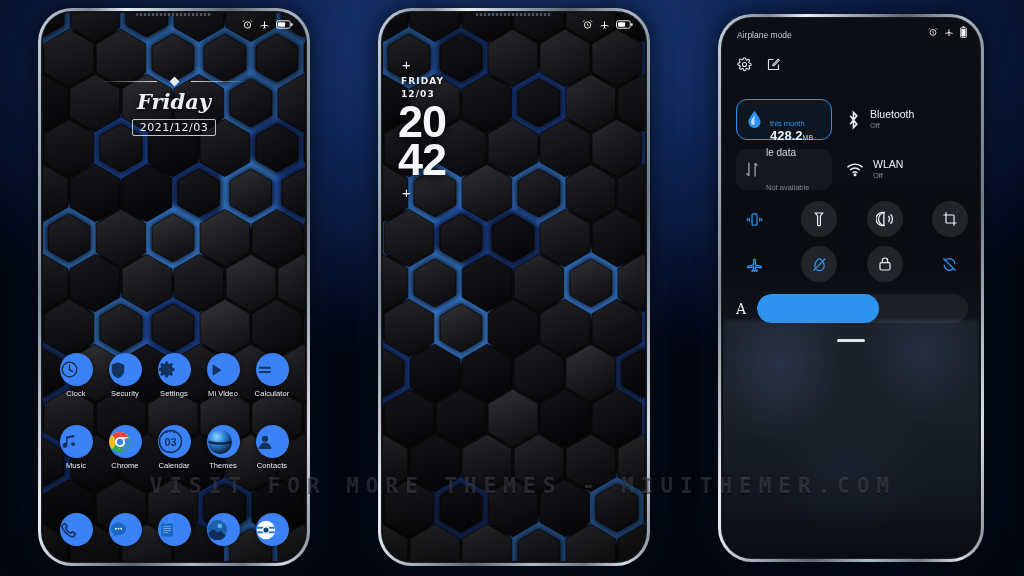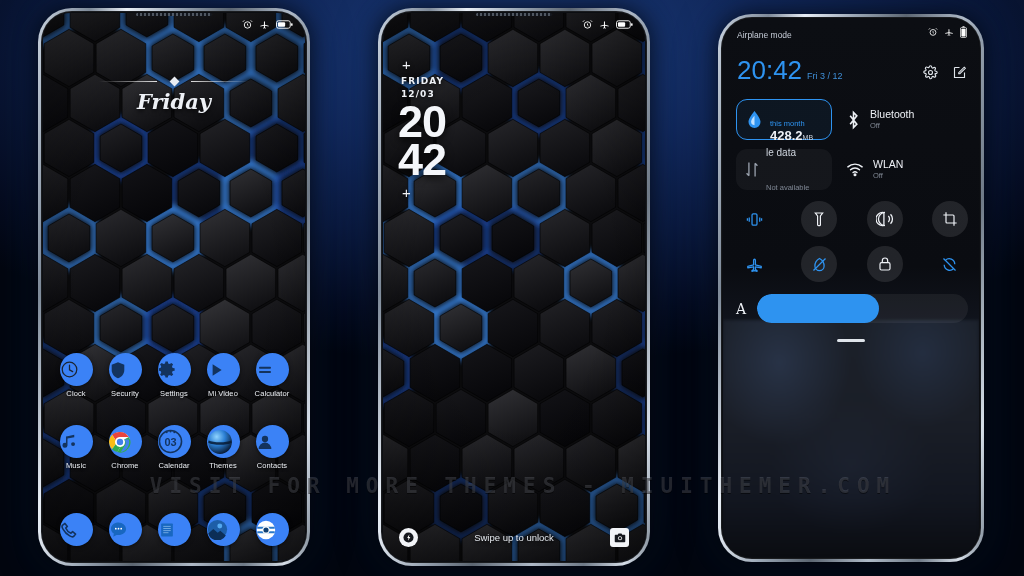--- a/index.html
+++ b/index.html
@@ -1005,20 +1005,21 @@
           <rect x="3" y="3" width="11" height="7" rx="1.6" fill="#fff"></rect>
           <rect x="23" y="4.4" width="2.4" height="4.2" rx="1.1" fill="#fff"></rect>
         </svg>
     </div>
 
     <div class="lk-clock">
       <div class="lk-rule">
           <span class="lk-diamond"></span>
         </div>
       <div class="lk-day">Friday</div>
+      <div><span class="lk-date">2021/12/03</span></div>
     </div>
 
     <div class="appgrid" style="top:340px;">
       <div class="approw" id="row1">
           <div class="app">
             <div class="ic">
               <svg viewBox="0 0 24 24" width="19" height="19" fill="none" stroke="#1c2533" stroke-width="1.6">
                 <circle cx="12" cy="12" r="9.2"></circle>
                 <path d="M12 6.5v6l4 2.2" stroke-linecap="round"></path>
               </svg>
@@ -1971,36 +1972,20 @@
 
     <div class="m-plus" style="top:44px;">+</div>
     <div class="m-day">
       <span>FRIDAY</span><br>
       <span>12/03</span>
     </div>
     <div class="m-hh">20</div>
     <div class="m-mm">42</div>
     <div class="m-plus" style="top:172px;">+</div>
 
-    <div class="m-bottom">
-      <div class="m-btn">
-        <svg width="11" height="11" viewBox="0 0 24 24" fill="#15181e">
-            <circle cx="12" cy="12" r="11"></circle>
-            <path d="M14 5l-5 8h3l-1 6 5-8h-3z" fill="#fff"></path>
-          </svg>
-      </div>
-      <div class="m-swipe">Swipe up to unlock</div>
-      <div class="m-btn sq">
-        <svg width="12" height="12" viewBox="0 0 24 24" fill="#15181e">
-            <path d="M9 3h6l1.5 2.5H21a1.5 1.5 0 011.5 1.5v12A1.5 1.5 0 0121 20.5H3A1.5 1.5 0 011.5 19V7A1.5 1.5 0 013 5.5h4.5z"></path>
-            <circle cx="12" cy="12.5" r="4" fill="#fff"></circle>
-            <circle cx="12" cy="12.5" r="2.4" fill="#15181e"></circle>
-          </svg>
-      </div>
-    </div>
   </div>
 </div>
 
 <div class="phone" id="ph3" style="left:718px; top:14px; width:266px; height:548px;">
   <div class="bezel"></div>
   <div class="innerframe"></div>
   <div class="screen">
     <div class="cc"></div>
     <div class="cc-blur"></div>
 
@@ -2014,24 +1999,20 @@
           <path d="M21 14.5l-8-2.2V6.6c0-.9-.5-1.6-1.1-1.6s-1.1.7-1.1 1.6v5.7L3 14.5v1.6l7.8-1.3v3.6l-2.2 1.3v1.1l3.3-.8 3.3.8v-1.1l-2.2-1.3v-3.6L21 16.1z"></path>
         </svg>
       <svg class="sb-ic" width="7" height="12" viewBox="0 0 12 20">
           <rect x="4" y="0" width="4" height="2" rx="1" fill="#fff"></rect>
           <rect x="0.7" y="2.5" width="10.6" height="16.8" rx="2" fill="none" stroke="#fff" stroke-width="1.3"></rect>
           <rect x="2.4" y="4.3" width="7.2" height="13.2" rx="1.2" fill="#fff"></rect>
         </svg>
     </div>
 
     <div class="cc-head">
-      <div style="display:flex; align-items:flex-end;">
-        <div class="cc-time">20:42</div>
-        <div class="cc-date">Fri 3 / 12</div>
-      </div>
       <div class="cc-headicons">
         <svg width="15" height="15" viewBox="0 0 24 24" fill="none" stroke="#dfe4ea" stroke-width="1.8">
             <circle cx="12" cy="12" r="3.2"></circle>
             <path d="M19.4 14.2a1.6 1.6 0 00.32 1.77l.06.06a1.95 1.95 0 11-2.76 2.76l-.06-.06a1.6 1.6 0 00-1.77-.32 1.6 1.6 0 00-.97 1.47v.17a1.95 1.95 0 11-3.9 0v-.09a1.6 1.6 0 00-1.05-1.47 1.6 1.6 0 00-1.77.32l-.06.06a1.95 1.95 0 11-2.76-2.76l.06-.06a1.6 1.6 0 00.32-1.77 1.6 1.6 0 00-1.47-.97H3.2a1.95 1.95 0 110-3.9h.09a1.6 1.6 0 001.47-1.05 1.6 1.6 0 00-.32-1.77l-.06-.06a1.95 1.95 0 112.76-2.76l.06.06a1.6 1.6 0 001.77.32H9a1.6 1.6 0 00.97-1.47V3.2a1.95 1.95 0 113.9 0v.09a1.6 1.6 0 00.97 1.47 1.6 1.6 0 001.77-.32l.06-.06a1.95 1.95 0 112.76 2.76l-.06.06a1.6 1.6 0 00-.32 1.77V9a1.6 1.6 0 001.47.97h.17a1.95 1.95 0 110 3.9h-.09a1.6 1.6 0 00-1.47.97z"></path>
           </svg>
         <svg width="15" height="15" viewBox="0 0 24 24" fill="none" stroke="#dfe4ea" stroke-width="1.8">
             <path d="M4 4h8M4 4v16h16v-8"></path>
             <path d="M19.5 3.5l1.8 1.8L12.6 14H10.8v-1.8z"></path>
           </svg>
       </div>

